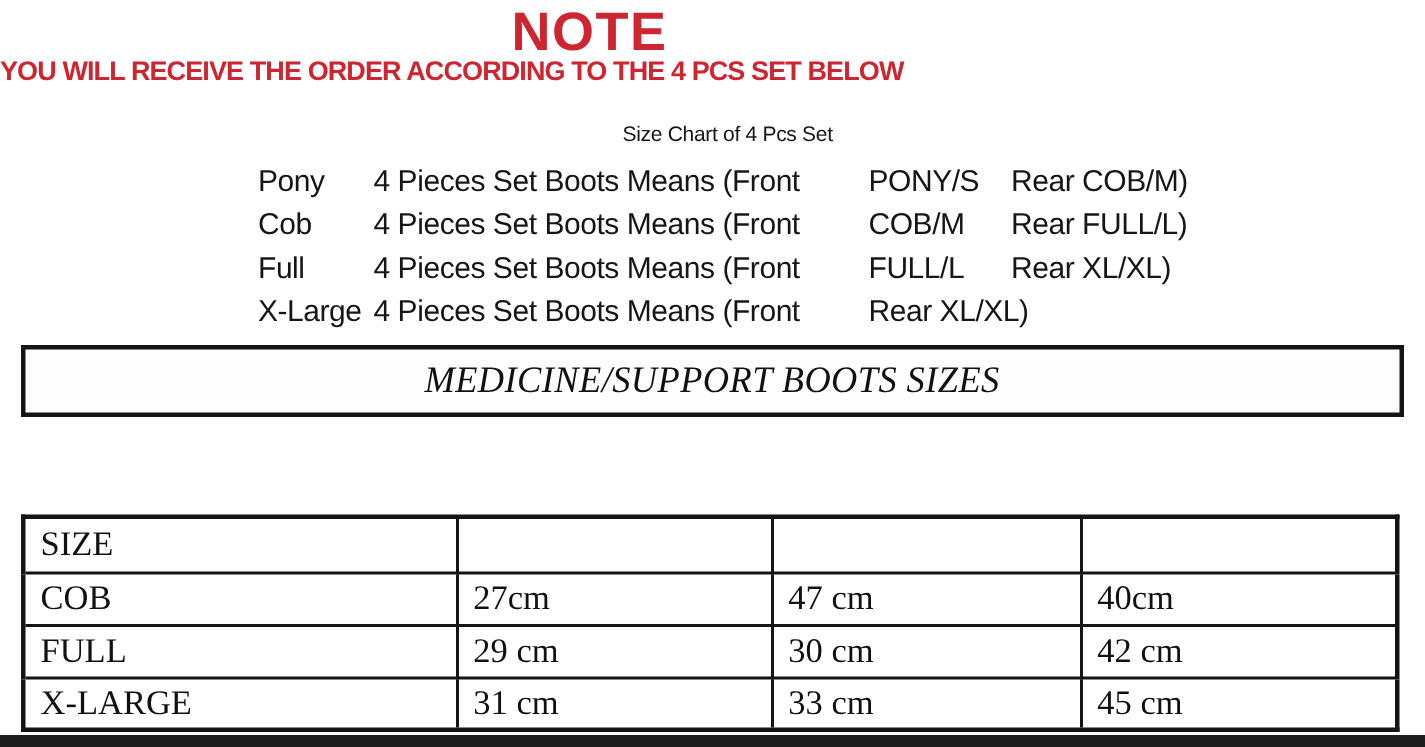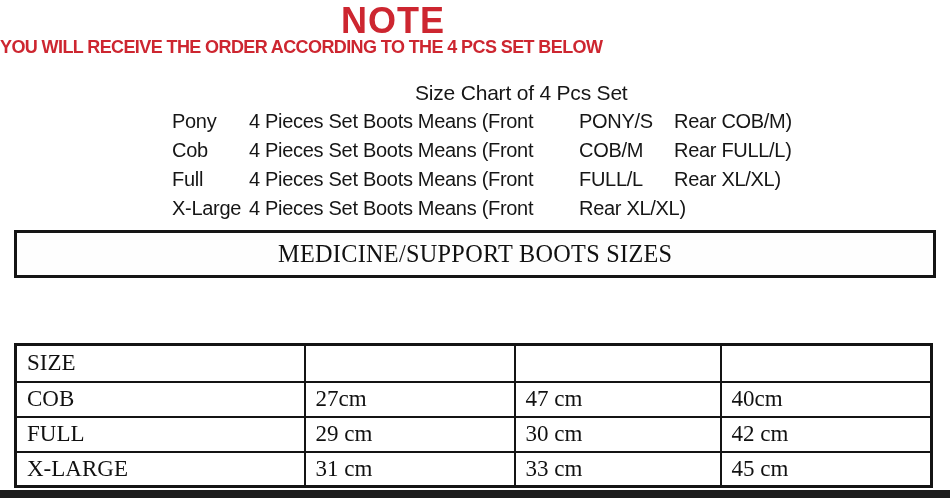--- a/index.html
+++ b/index.html
@@ -15,37 +15,37 @@
     color: #cd2630; line-height: 42px;
   }
   .note-subtitle {
     position: absolute; top: 32px; left: 0; width: 950px;
     text-align: left;
     font-size: 18px; font-weight: 700; letter-spacing: -0.6px;
     color: #cd2630; line-height: 31px; white-space: nowrap;
   }
   .chart-heading {
     position: absolute; top: 81px; left: 415px;
-    font-size: 21px; color: #161616; letter-spacing: -0.2px;
+    font-size: 14px; color: #161616; letter-spacing: -0.2px;
     white-space: nowrap;
   }
   .sets-list {
     position: absolute; top: 107px; left: 172px;
     font-size: 20px; color: #161616; letter-spacing: -0.3px;
   }
   .set-row { display: flex; height: 29px; align-items: center; white-space: nowrap; }
   .set-name  { width: 77px;  }
   .set-desc  { width: 330px; }
   .set-front { width: 95px;  }
   .set-rear  { flex: 1; }
 
   .boots-box {
     position: absolute; top: 230px; left: 14px; width: 922px; height: 48px;
     border: 3px solid #151515; background: #fefefe;
-    display: flex; align-items: center; justify-content: center;
+    display: flex; align-items: center; justify-content: center; font-style: italic;
   }
   .boots-box-title {
     font-family: "Liberation Serif", serif;
     font-size: 25px; color: #111; letter-spacing: 0.3px;
     transform: scaleX(0.97);
   }
 
   .size-table {
     position: absolute; top: 343px; left: 14px;
     border-collapse: collapse; table-layout: fixed; width: 916px;

